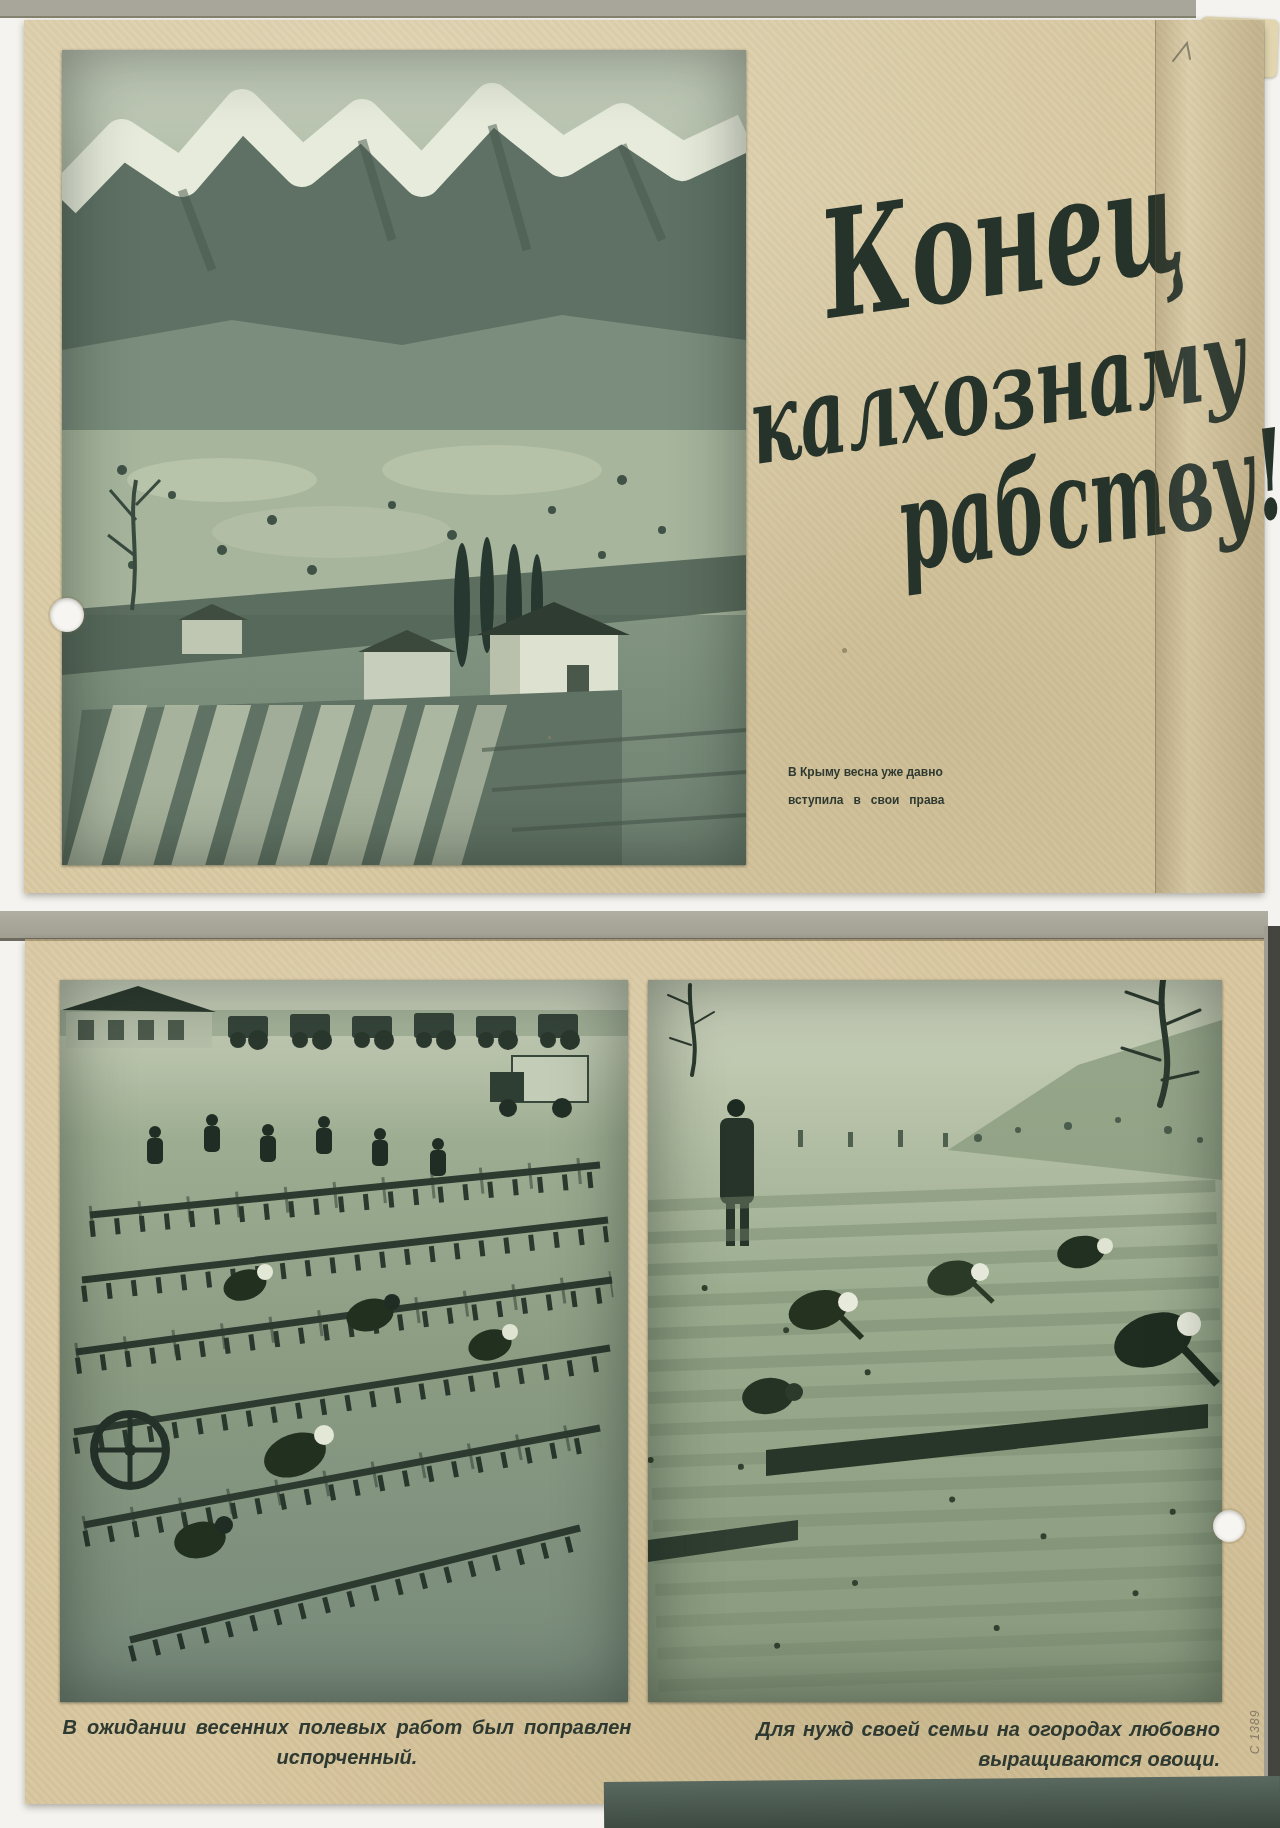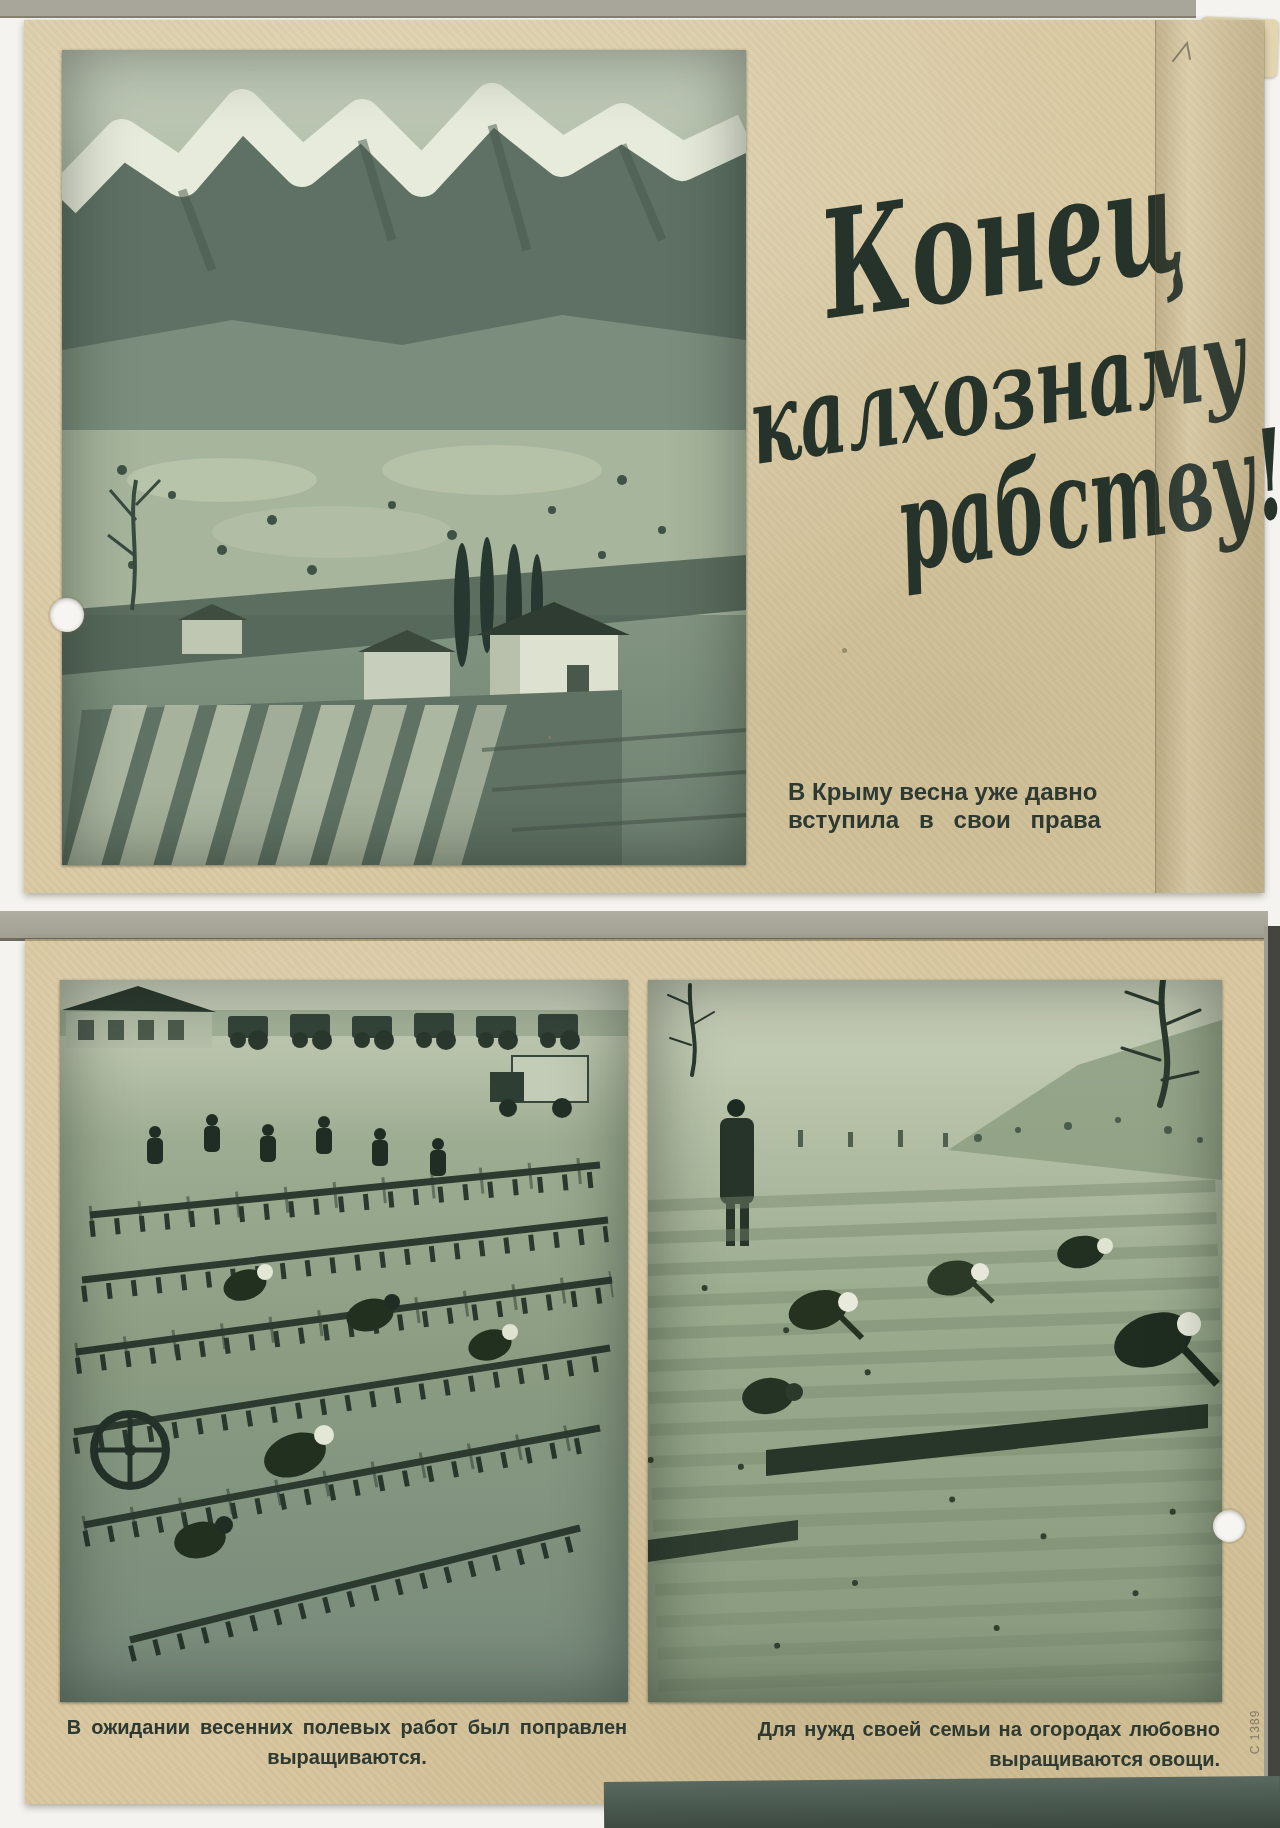--- a/index.html
+++ b/index.html
@@ -26,42 +26,42 @@
          radial-gradient(ellipse at 75% 80%, rgba(110,88,40,.12), transparent 55%),
          repeating-linear-gradient(47deg, rgba(255,255,255,.03) 0 3px, rgba(90,70,40,.03) 3px 6px),
          #d9caa3;
         box-shadow:0 3px 7px rgba(60,55,40,.38);}
   #page1{left:24px;top:20px;width:1240px;height:873px;border-radius:0 10px 3px 0;}
   #page2{left:25px;top:939px;width:1243px;height:863px;border-top:2px solid rgba(80,70,50,.35);
          background:
          radial-gradient(ellipse at 30% 25%, rgba(255,255,255,.16), transparent 60%),
          radial-gradient(ellipse at 70% 85%, rgba(110,88,40,.14), transparent 55%),
          repeating-linear-gradient(47deg, rgba(255,255,255,.03) 0 3px, rgba(90,70,40,.03) 3px 6px),
-         #d8c69e;}
+         #d8c69e; font-style: italic;}
   .crease{position:absolute;left:1131px;top:0;width:109px;height:100%;
         background:linear-gradient(90deg, rgba(90,70,40,.18), rgba(255,255,255,.07) 30%, rgba(90,70,40,.16) 92%);
         border-left:1px solid rgba(95,80,50,.35);}
 
   
   .photo{position:absolute;background:#7d9080;box-shadow:0 1px 3px rgba(35,42,34,.55);}
   .photo svg{display:block;}
   .photo::after{content:"";position:absolute;inset:0;pointer-events:none;
         box-shadow:inset 0 0 70px rgba(18,28,20,.48);}
   #photo1{left:38px;top:30px;width:684px;height:815px;}
   #photo2{left:35px;top:39px;width:568px;height:722px;}
   #photo3{left:623px;top:39px;width:574px;height:722px;}
 
   
   #title{position:absolute;left:676px;top:58px;width:580px;height:540px;overflow:visible;}
   #title text{font-family:"DejaVu Serif",serif;font-style:italic;font-weight:bold;fill:#26332b;}
 
   
   .cap{color:#2e3a31;font-weight:700;position:absolute;}
   .cap div{white-space:nowrap;}
-  #cap1{left:764px;top:758px;width:272px;font-size:24px;line-height:28px;}
+  #cap1{left:764px;top:738px;width:272px;font-size:12px;line-height:28px;}
   #cap1 .sp{word-spacing:.55em;}
   #cap2{left:37px;top:771px;width:570px;font-size:20px;line-height:30px;text-align:center;}
   #cap2 .w1{word-spacing:.22em;}
   #cap3{left:635px;top:773px;width:560px;font-size:20px;line-height:30px;text-align:right;}
   #cap3 .w1{word-spacing:.12em;}
 
   
   .hole{position:absolute;width:34px;height:34px;border-radius:50%;background:#f6f5f1;
         box-shadow:inset 0 1px 4px rgba(0,0,0,.28), 0 0 0 2px rgba(125,112,80,.18);}
   #hole1{left:26px;top:578px;}
@@ -399,21 +399,21 @@
           <g transform="translate(120,416)">
             <ellipse rx="26" ry="18" fill="#253325" transform="rotate(-8)"></ellipse>
             <circle cx="26" cy="-4" r="9" fill="#2b3a2b"></circle>
           </g>
         </g>
       </svg>
     </div>
 
     <div class="cap" id="cap2">
       <div class="w1">В ожидании весенних полевых работ был поправлен</div>
-      <div>выращиваются.</div>
+      <div>испорченный.</div>
     </div>
 
     <div class="cap" id="cap3">
       <div class="w1">Для нужд своей семьи на огородах любовно</div>
       <div>выращиваются овощи.</div>
     </div>
 
     <div class="hole" id="hole2"></div>
     <div class="edge-mark">С 1389</div>
   </section>

